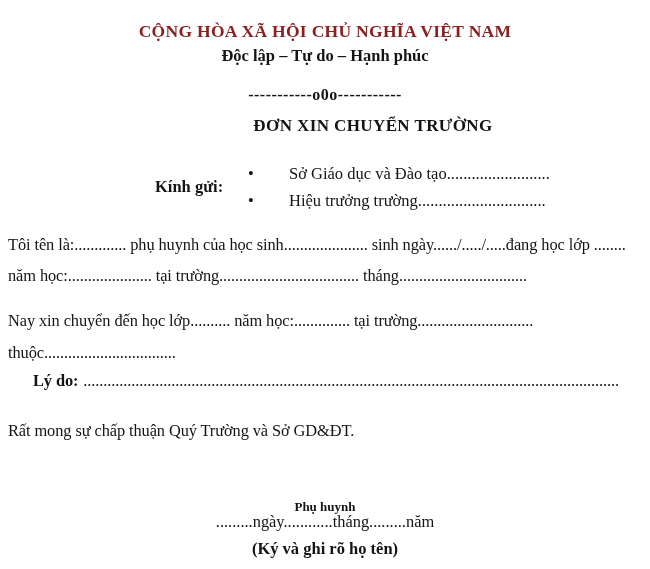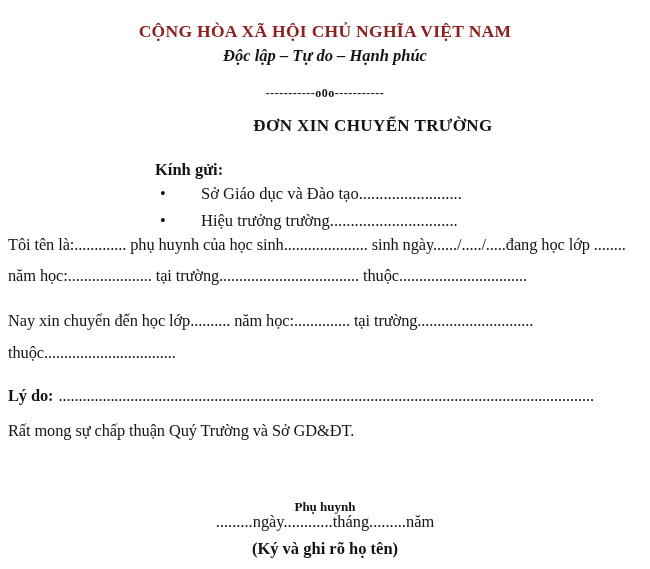--- a/index.html
+++ b/index.html
@@ -26,46 +26,44 @@
   .national-title {
     top: 21px;
     font-size: 17.5px;
     font-weight: bold;
     letter-spacing: 0.3px;
   }
   .motto {
     top: 46px;
     font-size: 16.5px;
     font-weight: bold;
-    font-style: italic;
   }
   .divider {
     top: 86px;
-    font-size: 12px;
+    font-size: 16px;
     font-weight: bold;
     letter-spacing: 0.5px;
   }
   .doc-title {
     top: 116px;
     font-size: 17px;
     font-weight: bold;
     letter-spacing: 0.4px;
     padding-left: 48px;
   }
   .recipients {
     position: absolute;
     top: 160px;
     left: 155px;
     font-size: 16.5px;
     white-space: nowrap;
   }
   .recipients-row {
     display: flex;
-    align-items: flex-start;
-    flex-direction: column;
+    align-items: center;
   }
   .recipients-label {
     font-weight: bold;
     width: 88px;
     flex: 0 0 auto;
   }
   .recipient-list {
     display: flex;
     flex-direction: column;
   }
@@ -84,21 +82,21 @@
     left: 8px;
     right: 6px;
     font-size: 16.4px;
     white-space: nowrap;
     letter-spacing: -0.1px;
   }
   .p1-l1 { top: 235px; }
   .p1-l2 { top: 266px; }
   .p2-l1 { top: 311px; }
   .p2-l2 { top: 343px; }
-  .reason { top: 386px; }
+  .reason { top: 371px; text-align: center; }
   .reason-label { font-weight: bold; }
   .reason-dots { padding-left: 5px; }
   .closing { top: 421px; }
   .date-line {
     top: 464px;
     font-size: 16.4px;
     margin-top: 48px;
   }
   .signer-role {
     top: 499px;
@@ -135,21 +133,21 @@
         <span class="recipient-item">
           <span class="bullet">•</span>
           <span>Hiệu trưởng trường...............................</span>
         </span>
       </span>
     </div>
   </div>
 
   <div class="body-line p1-l1">Tôi tên là:............. phụ huynh của học sinh..................... sinh ngày....../...../.....đang học lớp ........</div>
 
-  <div class="body-line p1-l2">năm học:..................... tại trường................................... thuộc................................</div>
+  <div class="body-line p1-l2">năm học:..................... tại trường................................... tháng................................</div>
 
   <div class="body-line p2-l2">thuộc.................................</div>
 
   <div class="body-line p2-l1">Nay xin chuyển đến học lớp.......... năm học:.............. tại trường.............................</div>
 
   <div class="body-line reason">
     <span class="reason-label">Lý do:</span><span class="reason-dots">......................................................................................................................................</span>
   </div>
 
   <div class="body-line closing">Rất mong sự chấp thuận Quý Trường và Sở GD&amp;ĐT.</div>

